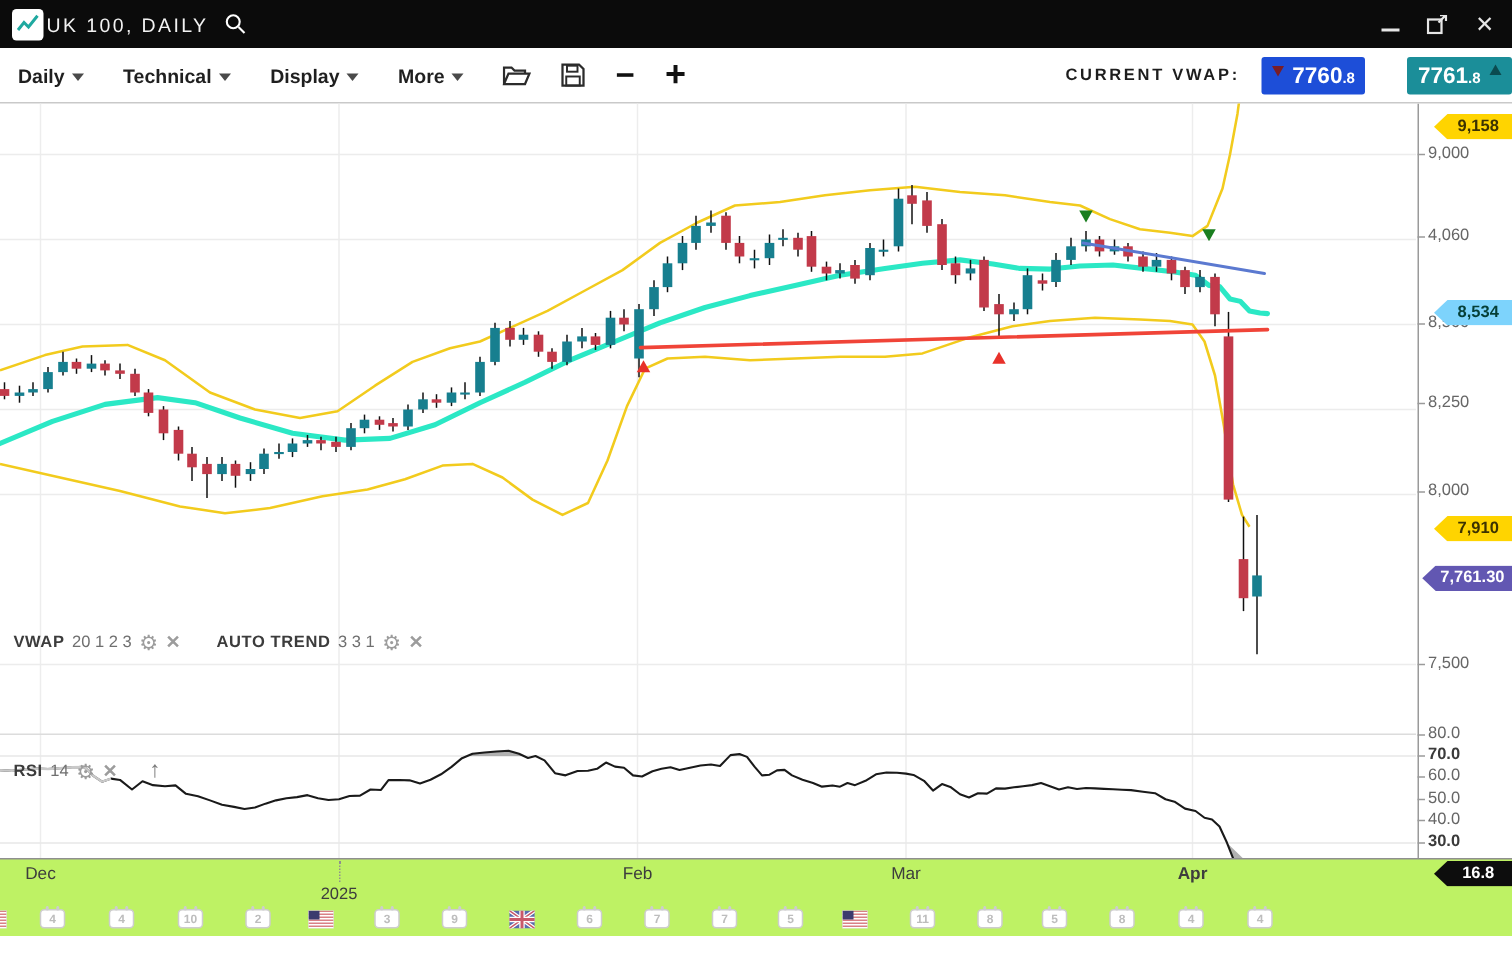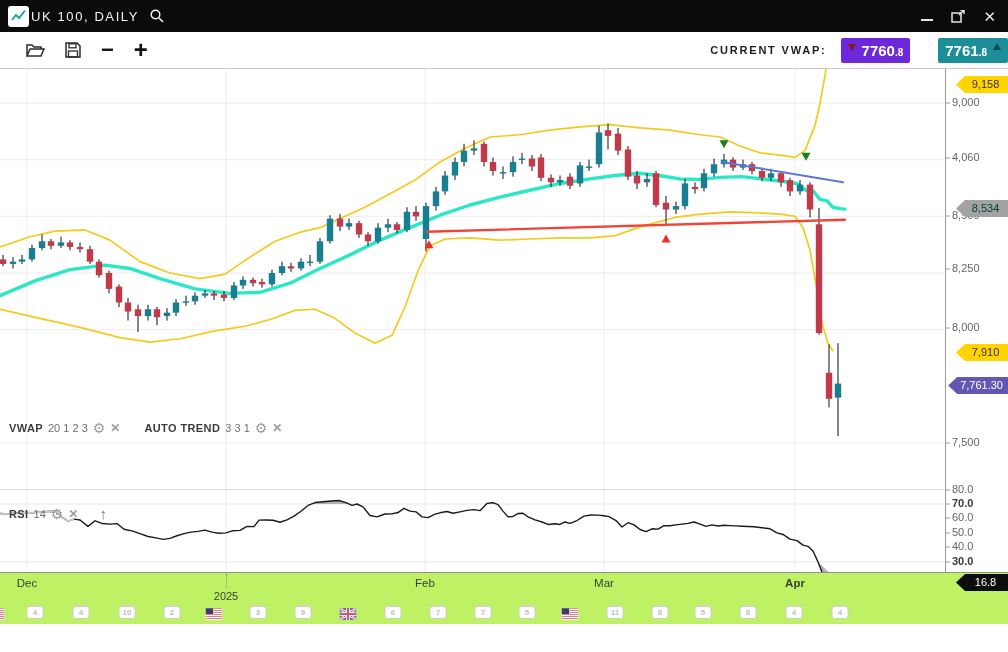--- a/index.html
+++ b/index.html
@@ -33,21 +33,21 @@
   .price.sell{margin-right:28px;}
   .arr-dn{width:0;height:0;border-left:4px solid transparent;border-right:4px solid transparent;border-top:7px solid #7a1d26;margin-right:6px;margin-top:-6px;}
   .arr-up{width:0;height:0;border-left:4px solid transparent;border-right:4px solid transparent;border-bottom:7px solid #0b4b50;margin-left:6px;margin-top:-8px;}
 
   
   .chart-wrap{position:absolute;top:68px;left:0;width:1008px;height:532px;background:#fff;border-top:1px solid #c9c9c9;}
   #chart-svg{position:absolute;top:0;left:0;}
   .right-axis{position:absolute;top:0;left:945px;width:63px;height:532px;}
   .ra-tick{position:absolute;left:7px;font-size:11px;color:#666;white-space:nowrap;}
   .ra-tick.bold{color:#3a3a3a;font-weight:700;}
-  .ra-tag{position:absolute;right:0;min-width:52px;text-align:center;font-size:11px;font-weight:400;line-height:17px;height:17px;padding:0 5px 0 12px;clip-path:polygon(0 50%,9px 0,100% 0,100% 100%,9px 100%);z-index:3;}
+  .ra-tag{position:absolute;right:0;min-width:52px;text-align:center;font-size:11px;font-weight:700;line-height:17px;height:17px;padding:0 5px 0 12px;clip-path:polygon(0 50%,9px 0,100% 0,100% 100%,9px 100%);z-index:3;}
   .ind{position:absolute;font-size:11px;color:#6f6f6f;display:flex;align-items:center;gap:5px;white-space:nowrap;z-index:2;}
   .ind b{color:#3c3c3c;font-weight:700;letter-spacing:.4px;}
   .ind .gear{color:#9c9c9c;font-size:14px;cursor:pointer;line-height:10px;}
   .ind .xx{color:#9c9c9c;font-size:12px;font-weight:700;cursor:pointer;}
   .ind .spacer{width:14px;}
   .ind .uparrow{color:#7c7c7c;font-size:15px;margin-left:16px;cursor:pointer;}
 
   
   .bottom-axis{position:absolute;top:572px;left:0;width:1008px;height:52px;background:#bef264;border-top:1px solid #8f8f8f;}
   .month{position:absolute;top:4px;transform:translateX(-50%);font-size:11.5px;color:#3d3d3d;}
@@ -82,39 +82,57 @@
         <svg width="14" height="13" viewBox="0 0 14 13">
             <rect x="1" y="3" width="9" height="9" fill="none" stroke="#e6e6e6" stroke-width="1.5"></rect>
             <path d="M8 5 L13 0 M13 0 h-4 M13 0 v4" stroke="#e6e6e6" stroke-width="1.5" fill="none"></path>
           </svg>
       </span>
       <span class="wc wc-close">✕</span>
     </div>
   </div>
 
   <div class="toolbar">
+    <div class="menus" id="menus">
+        <div class="menu">
+          <span>Daily</span>
+          <span class="caret"></span>
+        </div>
+        <div class="menu">
+          <span>Technical</span>
+          <span class="caret"></span>
+        </div>
+        <div class="menu">
+          <span>Display</span>
+          <span class="caret"></span>
+        </div>
+        <div class="menu">
+          <span>More</span>
+          <span class="caret"></span>
+        </div>
+      </div>
     <div class="tool-icons">
       <span class="ticon">
         <svg width="19" height="15" viewBox="0 0 19 15">
             <path d="M1 13 V2 h5 l2 2 h7 v2 M1 13 l3-7 h14 l-3 7 z" fill="none" stroke="#2b2b2b" stroke-width="1.5"></path>
           </svg>
       </span>
       <span class="ticon">
         <svg width="16" height="16" viewBox="0 0 16 16">
             <path d="M1 1 h11 l3 3 v11 h-14 z" fill="none" stroke="#2b2b2b" stroke-width="1.5"></path>
             <rect x="4" y="1.8" width="7" height="4" fill="none" stroke="#2b2b2b" stroke-width="1.3"></rect>
             <rect x="3.5" y="9" width="9" height="6" fill="none" stroke="#2b2b2b" stroke-width="1.3"></rect>
           </svg>
       </span>
       <span class="ticon tminus">−</span>
       <span class="ticon tplus">+</span>
     </div>
     <div class="cp">
       <span class="cp-label">CURRENT VWAP:</span>
-      <div class="price sell" id="sell-box" style="background: #6d28d9;">
+      <div class="price sell" id="sell-box" style="background: #1d4ed8;">
         <span class="arr-dn"></span>
         <span>7760</span>
           <span class="dec">.8</span>
       </div>
       <div class="price buy" id="buy-box" style="background: rgb(27, 142, 153);">
         <span>7761</span>
           <span class="dec">.8</span>
         <span class="arr-up"></span>
       </div>
     </div>
@@ -382,21 +400,21 @@
         <div class="ra-tick" style="top: 252px;">8,000</div>
         <div class="ra-tick" style="top: 367px;">7,500</div>
         <div class="ra-tick" style="top: 414px;">80.0</div>
         <div class="ra-tick bold" style="top: 428px;">70.0</div>
         <div class="ra-tick" style="top: 442px;">60.0</div>
         <div class="ra-tick" style="top: 457px;">50.0</div>
         <div class="ra-tick" style="top: 471px;">40.0</div>
         <div class="ra-tick bold" style="top: 486px;">30.0</div>
         <div class="ra-tick" style="top: 515px;">10.0</div>
         <div class="ra-tag" style="top: 7px; background: rgb(255, 212, 0); color: rgb(60, 50, 0);">9,158</div>
-        <div class="ra-tag" style="top: 131px; background: #a3a3a3; color: rgb(5, 63, 55);">8,534</div>
+        <div class="ra-tag" style="top: 131px; background: #7dd3fc; color: rgb(5, 63, 55);">8,534</div>
         <div class="ra-tag" style="top: 275px; background: rgb(255, 212, 0); color: rgb(60, 50, 0);">7,910</div>
         <div class="ra-tag" style="top: 308px; background: rgb(98, 87, 178); color: rgb(255, 255, 255);">7,761.30</div>
         <div class="ra-tag" style="top: 505px; background: rgb(13, 13, 13); color: rgb(255, 255, 255);">16.8</div>
       </div>
   </div>
 
   <div class="bottom-axis" id="bottom-axis">
       <div class="month" style="left: 27px;">Dec</div>
       <div class="year" style="left: 226px;">2025</div>
       <div class="year-dots" style="left: 226px;"></div>

